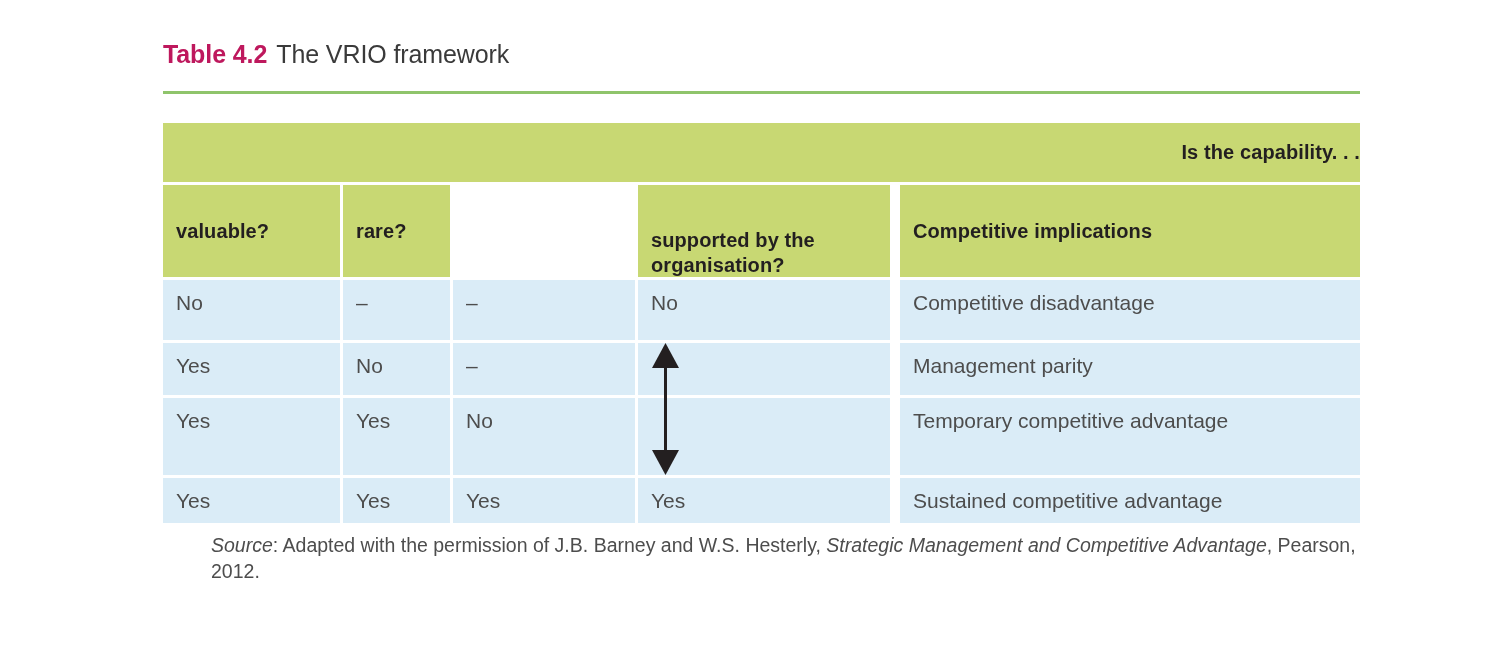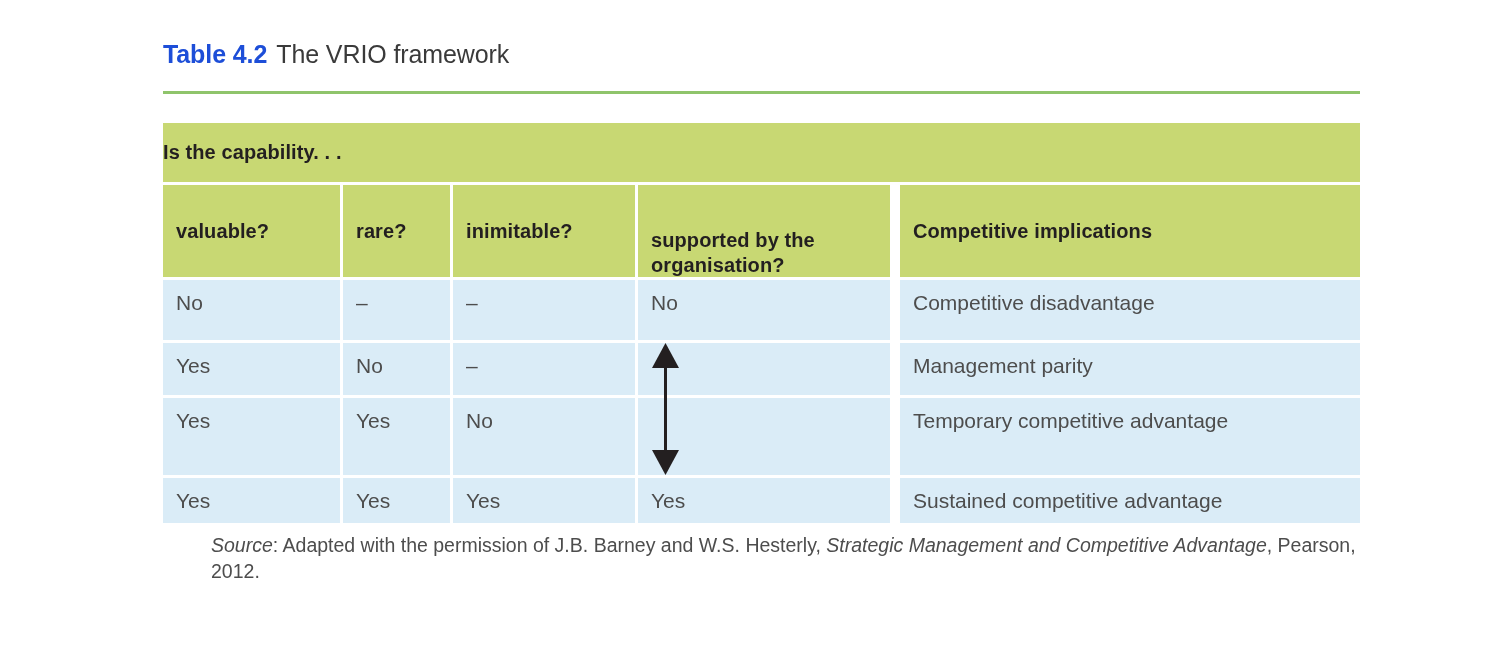--- a/index.html
+++ b/index.html
@@ -24,21 +24,21 @@
   
   .caption {
     position: absolute;
     left: 163px;
     top: 40px;
     font-size: 25px;
     letter-spacing: -0.1px;
     white-space: nowrap;
   }
   .caption-label {
-    color: #1d4ed8;
+    color: #be185d;
     font-weight: bold;
   }
   .caption-title {
     color: #3A3A3A;
     font-weight: normal;
     margin-left: 9px;
     text-align: center;
   }
 
   .rule {
@@ -61,21 +61,21 @@
 
   .hdr-top {
     position: absolute;
     left: 0;
     top: 0;
     width: 1197px;
     height: 59px;
     background: #C8D873;
     display: flex;
     align-items: center;
-    justify-content: flex-start;
+    justify-content: flex-end;
   }
   .hdr-top span {
     font-size: 20px;
     font-weight: bold;
     color: #231F20;
     letter-spacing: 0.1px;
   }
 
   .hdr-row {
     position: absolute;
@@ -177,23 +177,20 @@
     <div class="hdr-top">
       <span>Is the capability. . .</span>
     </div>
 
     <div class="hdr-row">
       <div class="hdr-cell c0">
         <span>valuable?</span>
       </div>
       <div class="hdr-cell c1">
         <span>rare?</span>
-      </div>
-      <div class="hdr-cell c2">
-        <span>inimitable?</span>
       </div>
       <div class="hdr-cell c3">
         <span><span>supported by the</span><br><span>organisation?</span></span>
       </div>
       <div class="hdr-cell c4">
         <span>Competitive implications</span>
       </div>
     </div>
 
     <div class="data-row r0">

